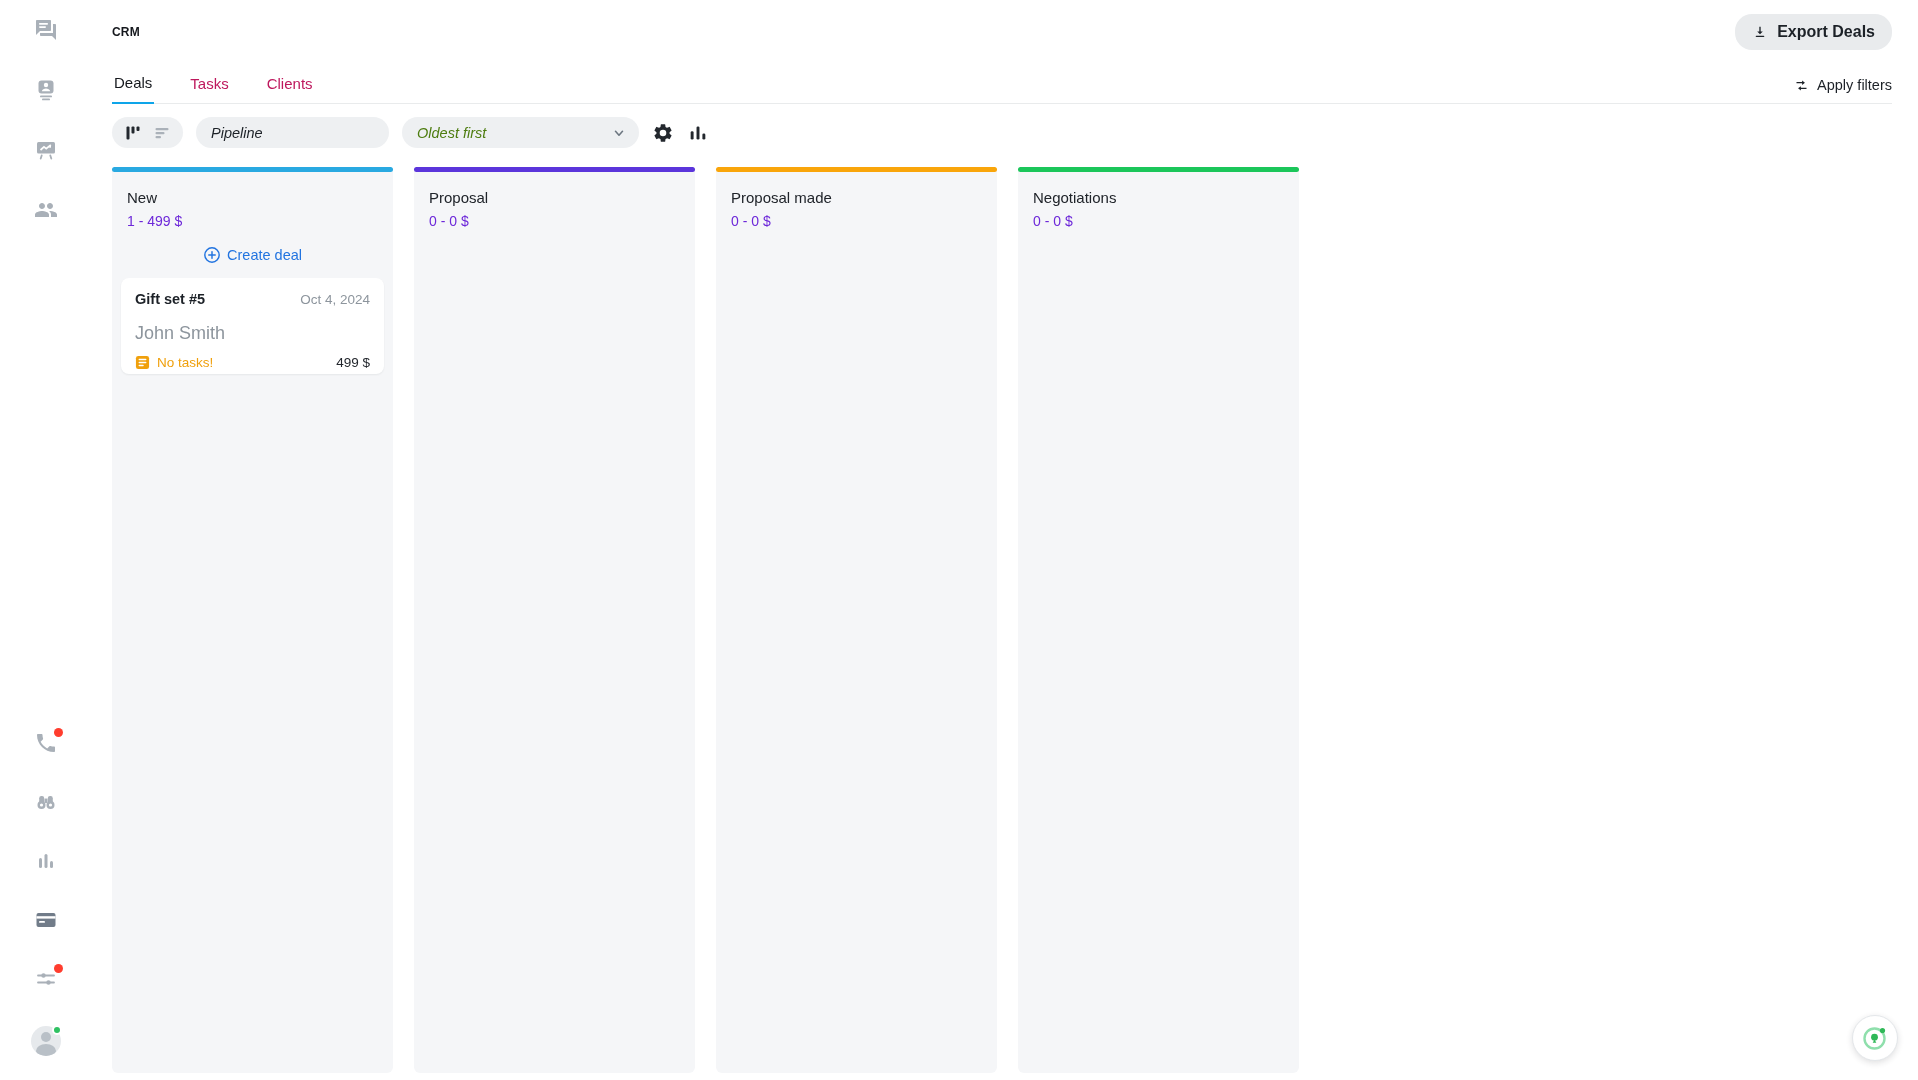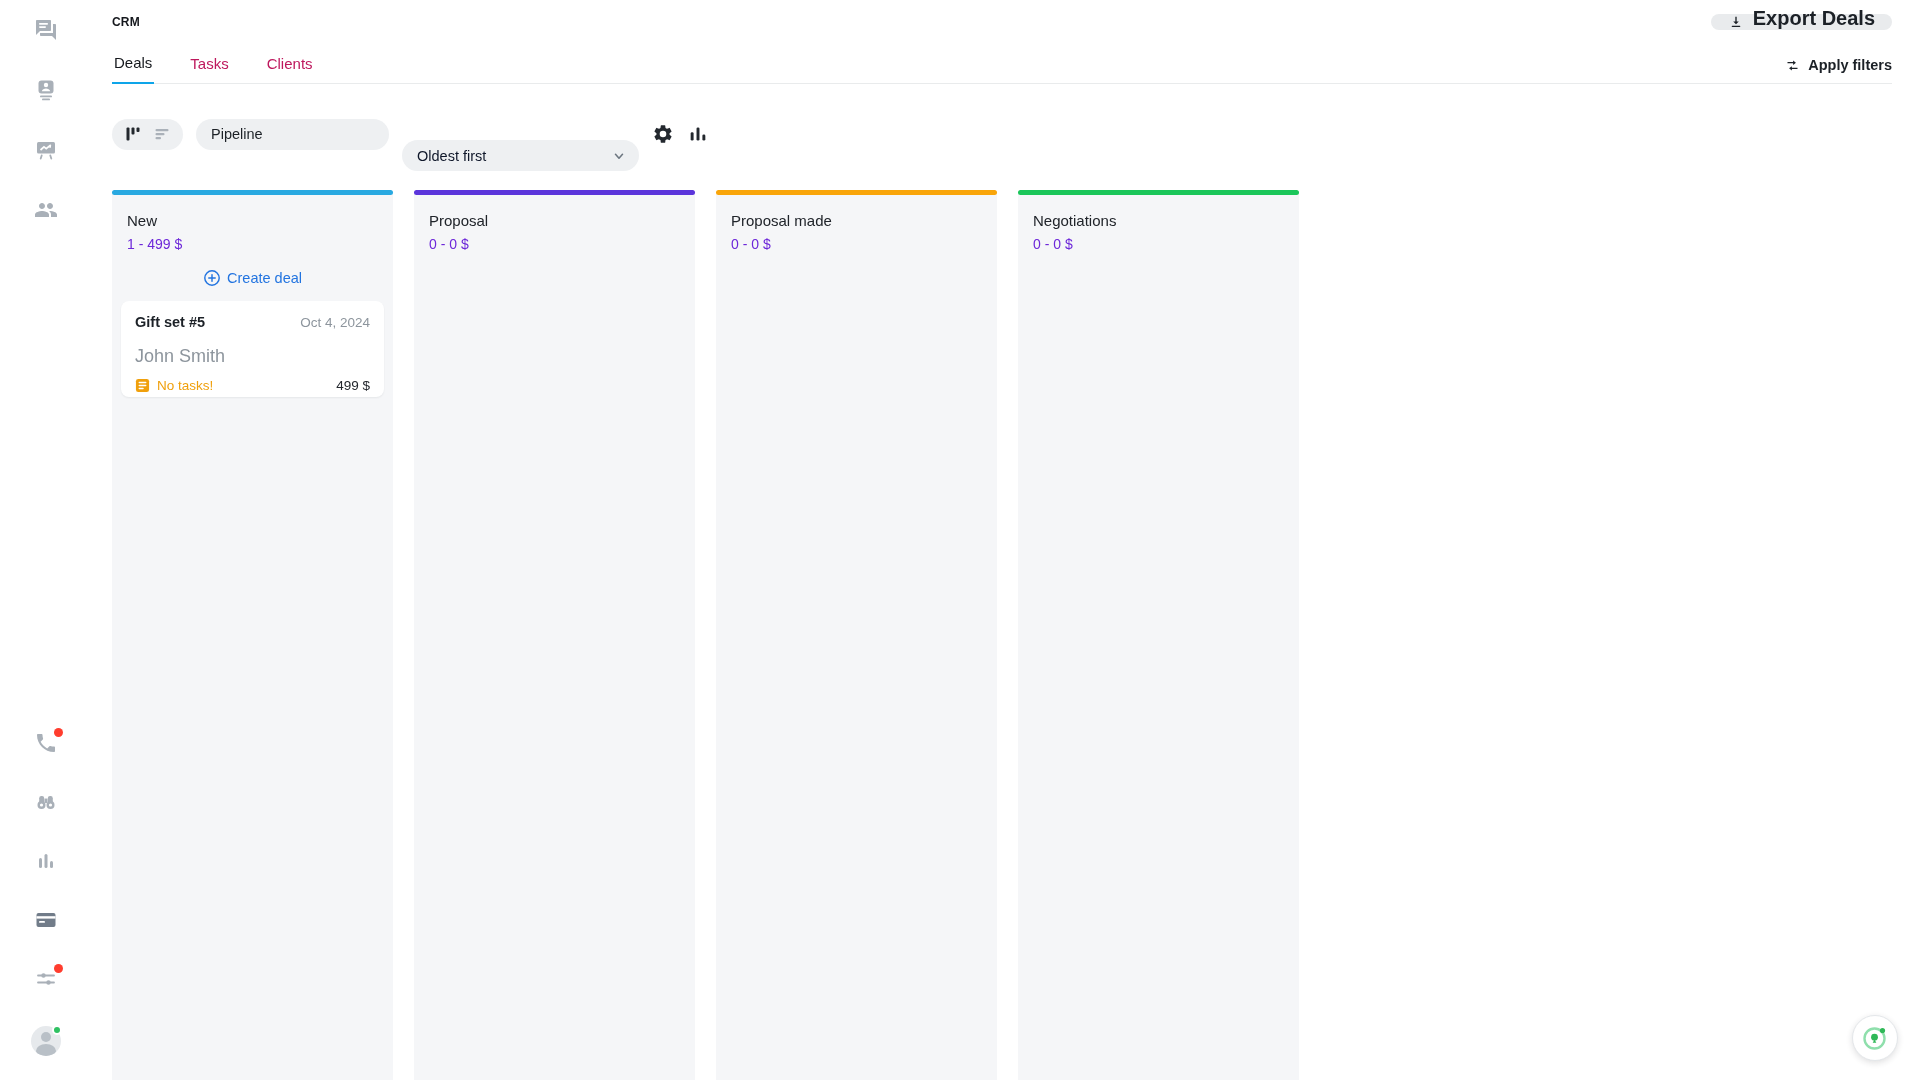--- a/index.html
+++ b/index.html
@@ -30,46 +30,46 @@
   .avatar-head { position:absolute; left:10px; top:6px; width:10px; height:10px; border-radius:50%; background:#b9c0c7; }
   .avatar-body { position:absolute; left:5px; top:18px; width:20px; height:14px; border-radius:50%; background:#b9c0c7; }
   .avatar-wrap .badge.green { top:-1px; right:-1px; width:10px; height:10px; border:2px solid #fff; }
 
   
   .main { position:absolute; left:92px; top:0; right:0; bottom:0; padding:14px 26px 0 20px; }
 
   .page-header { display:flex; align-items:center; justify-content:space-between; }
   .page-title { font-size:12px; font-weight:bold; color:#15181d; letter-spacing:.2px; }
   .export-btn {
-    display:flex; align-items:flex-end; gap:9px; height:16px; padding:0 17px;
+    display:flex; align-items:center; gap:9px; height:36px; padding:0 17px;
     background:#e9ebed; border:none; border-radius:17px; cursor:pointer;
-    font-family:inherit; font-size:20px; font-weight:bold; color:#1c2127;
+    font-family:inherit; font-size:16px; font-weight:bold; color:#1c2127;
   }
   .export-btn svg { width:16px; height:16px; }
 
   .tabs-row {
     margin-top:21px; display:flex; align-items:flex-end;
     border-bottom:1px solid #e9ebec; height:33px;
   }
   .tab {
     font-size:15px; color:#be185d; padding:0 2px 11px; margin-right:34px; cursor:pointer;
   }
   .tab.active { font-weight:normal; color:#15181d; border-bottom:2px solid #0ea5e9; margin-bottom:-1px; }
   .apply-filters {
     margin-left:auto; display:flex; align-items:center; gap:8px; padding-bottom:10px;
-    font-size:14.5px; font-weight:bold; color:#1c2127; cursor:pointer;
+    font-size:14.5px; font-weight:normal; color:#1c2127; cursor:pointer;
   }
   .apply-filters svg { width:15px; height:15px; }
 
-  .toolbar { margin-top:13px; display:flex; align-items:center; gap:13px; }
+  .toolbar { margin-top:13px; display:flex; align-items:center; gap:13px;font-style:italic; }
   .pill { background:#eef0f2; border-radius:16px; height:31px; display:flex; align-items:center; }
   .view-toggle { padding:0 13px; gap:13px; }
   .view-toggle .vt-btn { width:16px; height:16px; cursor:pointer; }
   .pipeline-select { width:193px; padding:0 15px; font-size:14.5px; color:#1c2127; cursor:pointer; }
-  .sort-select { width:237px; padding:0 13px 0 15px; font-size:14.5px; color:#0f172a; cursor:pointer; justify-content:space-between;margin-top:43px; }
+  .sort-select { width:237px; padding:0 13px 0 15px; font-size:14.5px; color:#4d7c0f; cursor:pointer; justify-content:space-between; }
   .icon-btn { width:22px; height:22px; cursor:pointer; }
   .icon-btn svg { width:22px; height:22px; }
 
   
   .board { margin-top:19px; display:flex; gap:21px; height:906px; }
   .col {
     width:281px; background:#f5f6f8; border-radius:6px; flex:none;
     display:flex; flex-direction:column; padding:0 0 10px;
   }
   .col-bar { height:5px; border-radius:4px; flex:none; }

